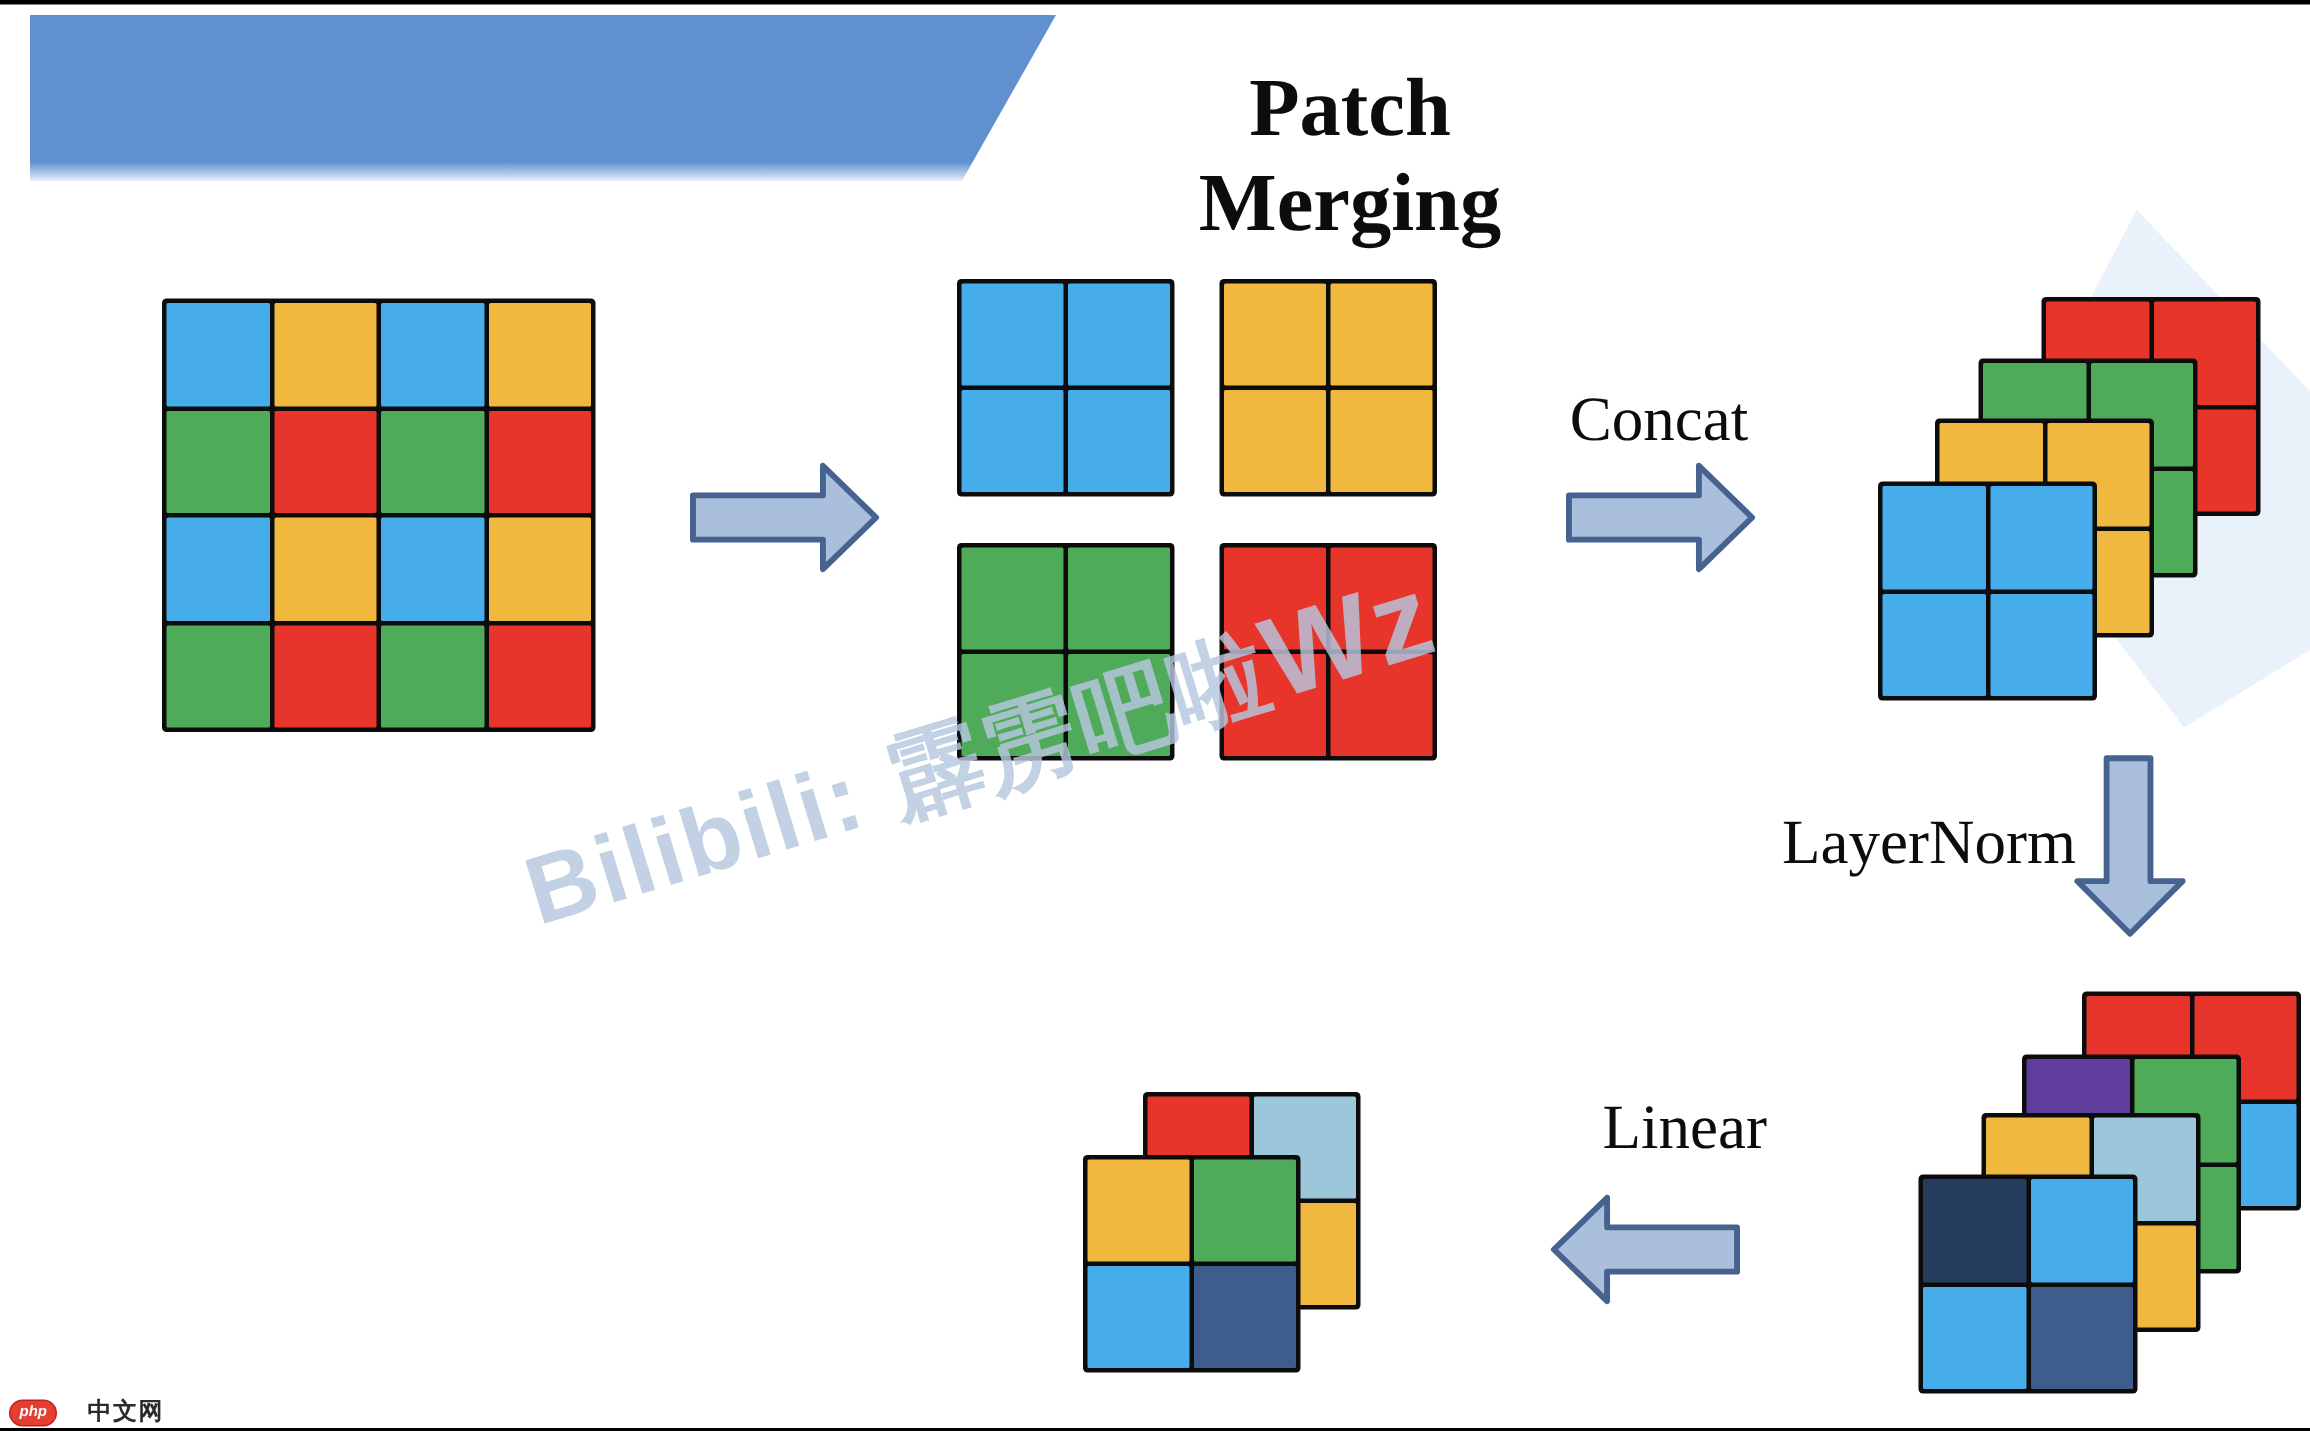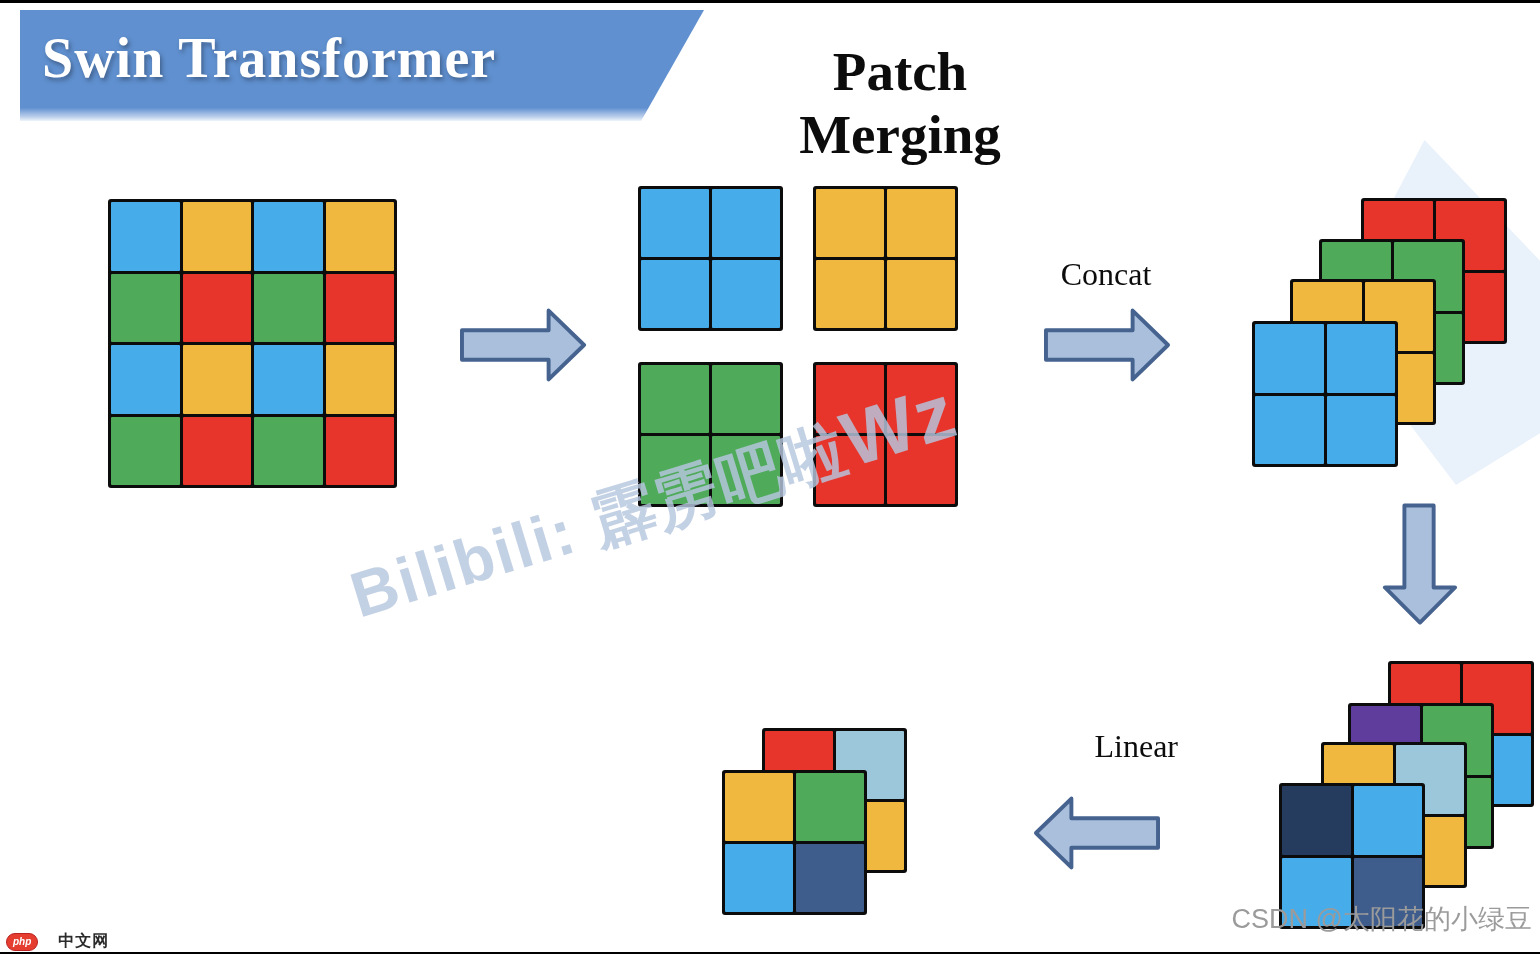--- a/index.html
+++ b/index.html
@@ -27,21 +27,21 @@
   
   .pgrid{position:absolute;display:grid;gap:3px;padding:3px;background:var(--cell-border);
          border-radius:3px;box-sizing:border-box;}
   .pcell{border-radius:1px;}
 
   
   .arrow{position:absolute;}
   .arrow-shape{fill:var(--arrow-fill);stroke:var(--arrow-stroke);stroke-width:4;stroke-linejoin:round;}
 
   
-  .step-label{position:absolute;font-size:32px;color:#0c0c0c;text-align:center;}
+  .step-label{position:absolute;font-size:42px;color:#0c0c0c;text-align:center;}
   #concat-label{left:1040px;top:256px;width:132px;}
   #layernorm-label{left:1176px;top:538px;width:220px;}
   #linear-label{left:1058px;top:728px;width:120px;text-align:right;}
 
   
   #bili-watermark{position:absolute;left:352px;top:548px;white-space:nowrap;
           font-family:"Liberation Sans", sans-serif;font-weight:bold;font-size:64px;
           color:var(--watermark);opacity:.82;letter-spacing:2px;
           transform:rotate(-17deg);transform-origin:0 50%;z-index:25;}
   #bili-watermark .wm-big{font-size:1.2em;}
@@ -57,45 +57,44 @@
 </style>
 </head>
 <body>
 
 <div id="stage">
 
   <div id="edge-top" class="edge-bar"></div>
   <div id="edge-bottom" class="edge-bar"></div>
 
   <div id="banner"></div>
-  <div id="banner-title">Swin Transformer</div>
   <div id="subtitle">Patch Merging</div>
 
   <div id="faint-shape"></div>
 
   <svg class="arrow" style="left:460px;top:306px" width="128" height="78" viewBox="0 0 130 78">
     <polygon class="arrow-shape" points="2,24 90,24 90,4 126,39 90,74 90,54 2,54"></polygon>
   </svg>
 
   <div id="concat-label" class="step-label">Concat</div>
   <svg class="arrow" style="left:1044px;top:306px" width="128" height="78" viewBox="0 0 130 78">
     <polygon class="arrow-shape" points="2,24 90,24 90,4 126,39 90,74 90,54 2,54"></polygon>
   </svg>
 
+  <div id="layernorm-label" class="step-label">LayerNorm</div>
   <svg class="arrow" style="left:1381px;top:503px" width="78" height="124" viewBox="0 0 80 126">
     <polygon class="arrow-shape" points="24,2 54,2 54,86 76,86 40,122 4,86 24,86"></polygon>
   </svg>
 
   <div id="linear-label" class="step-label">Linear</div>
   <svg class="arrow" style="left:1032px;top:794px" width="128" height="78" viewBox="0 0 130 78">
     <polygon class="arrow-shape" points="128,24 40,24 40,4 4,39 40,74 40,54 128,54"></polygon>
   </svg>
 
   <div id="bili-watermark"><span>Bilibili: 霹雳吧啦</span><span class="wm-big">Wz</span></div>
-  <div id="csdn-watermark">CSDN @太阳花的小绿豆</div>
 
   <div id="site-logo">
     <span id="logo-badge">php</span>
     <span id="logo-text">中文网</span>
   </div>
 
 <div class="pgrid" style="left: 108px; top: 199px; width: 289px; height: 289px; grid-template-columns: repeat(4, 1fr); grid-template-rows: repeat(4, 1fr);">
       <div class="pcell" style="background: rgb(71, 172, 234);"></div>
       <div class="pcell" style="background: rgb(240, 184, 62);"></div>
       <div class="pcell" style="background: rgb(71, 172, 234);"></div>

